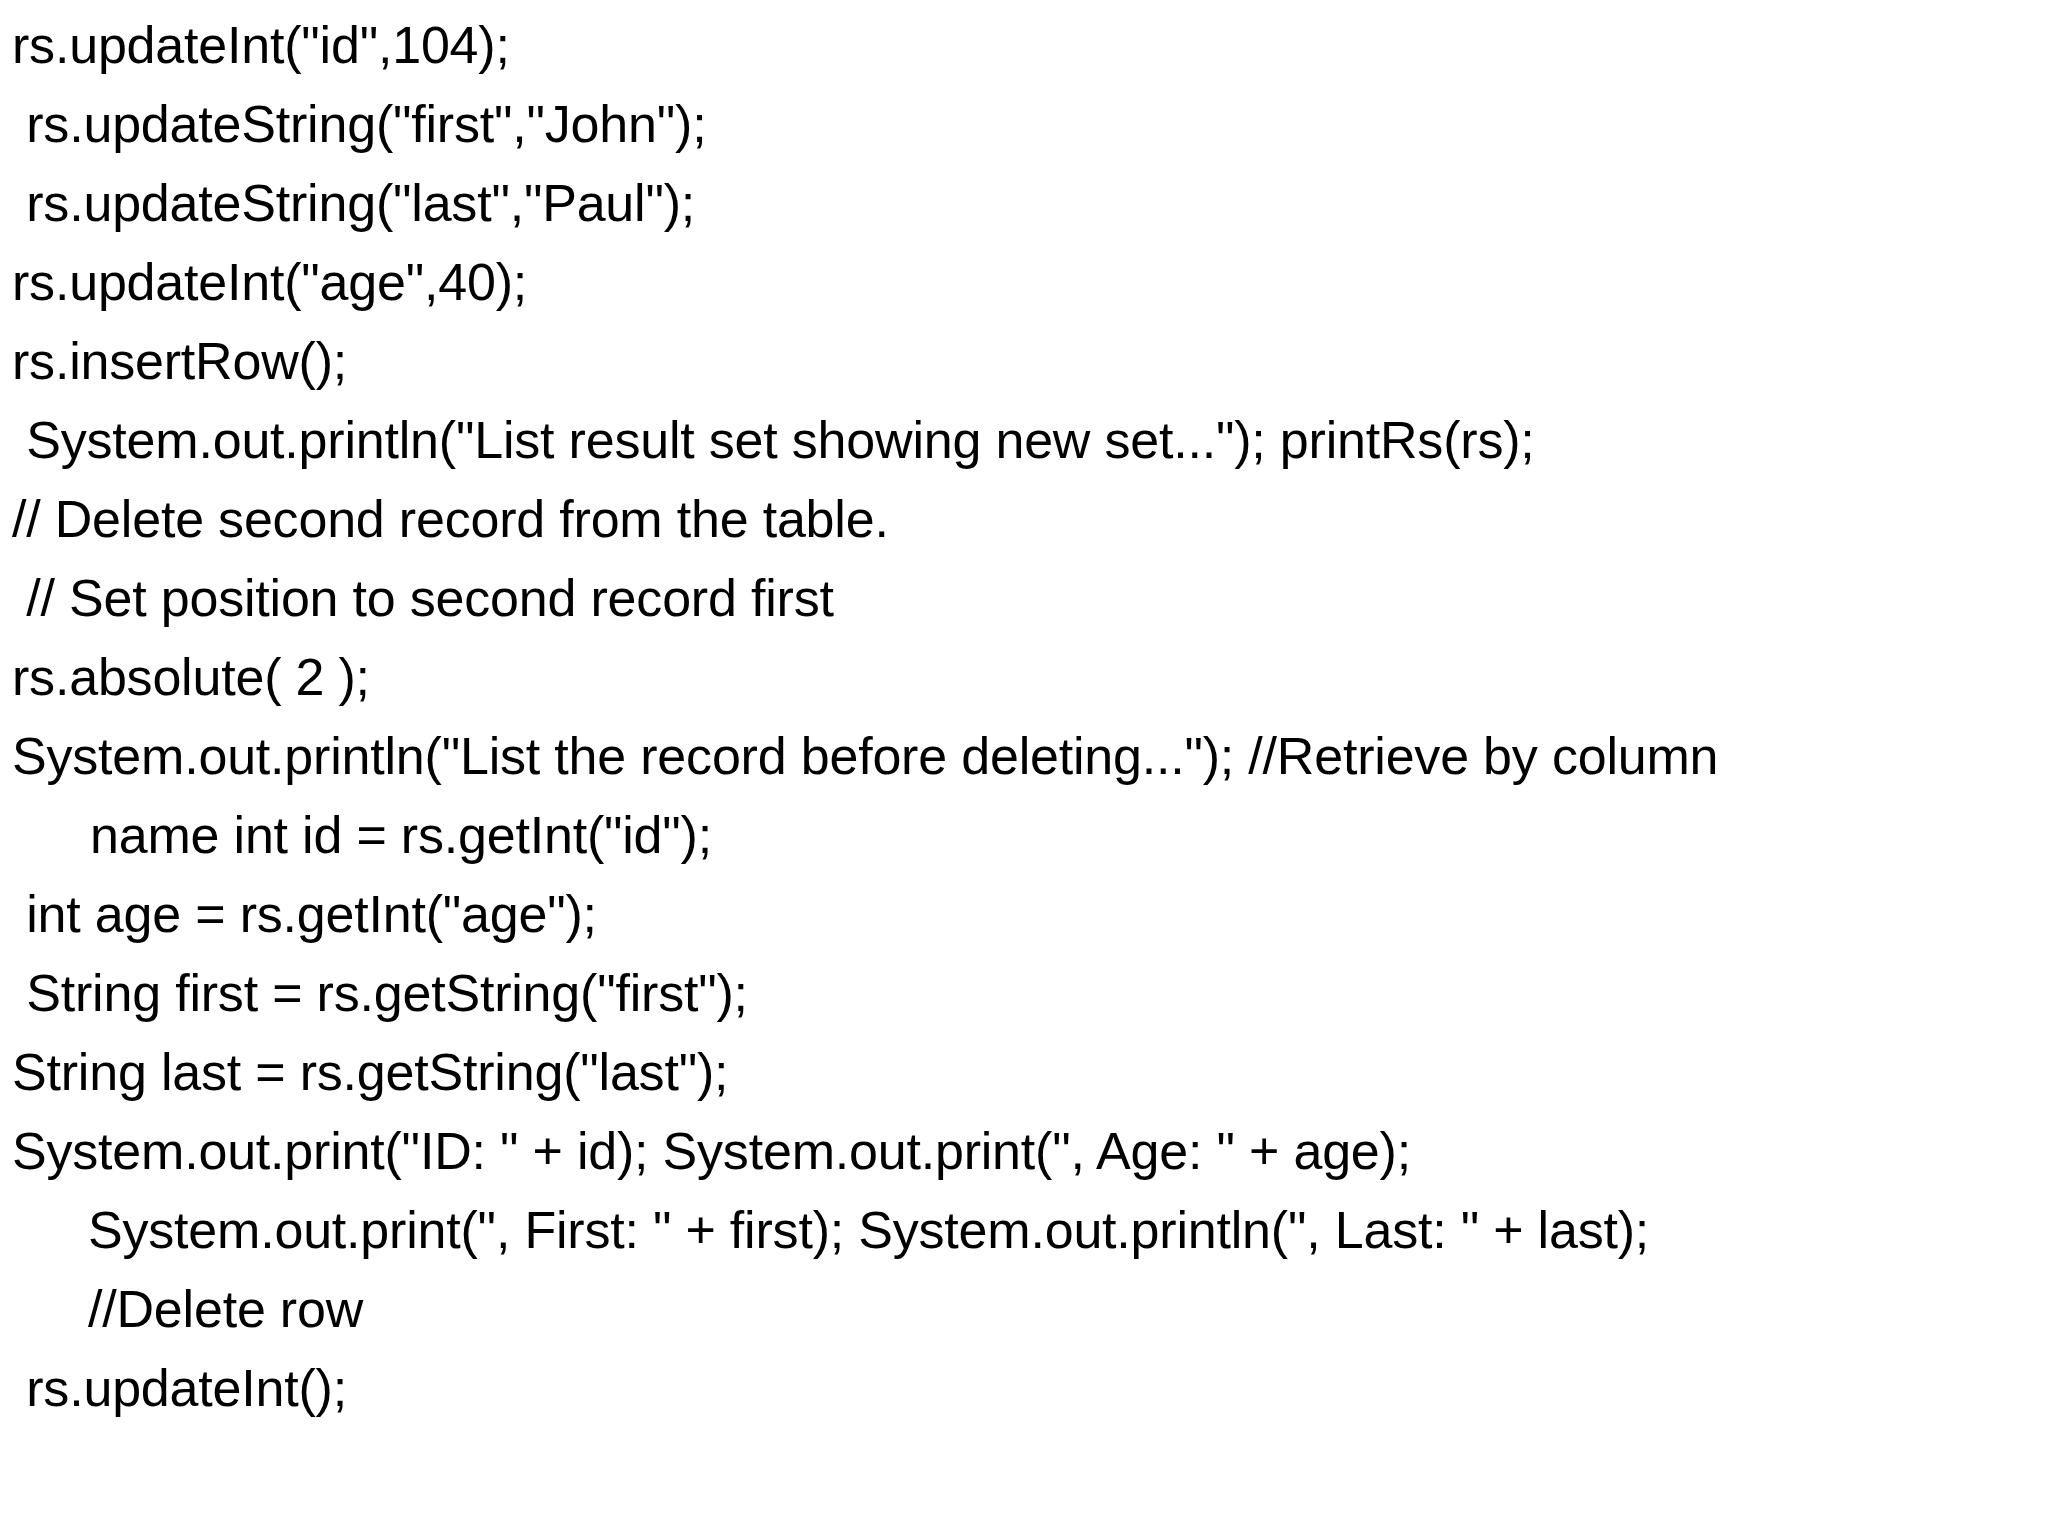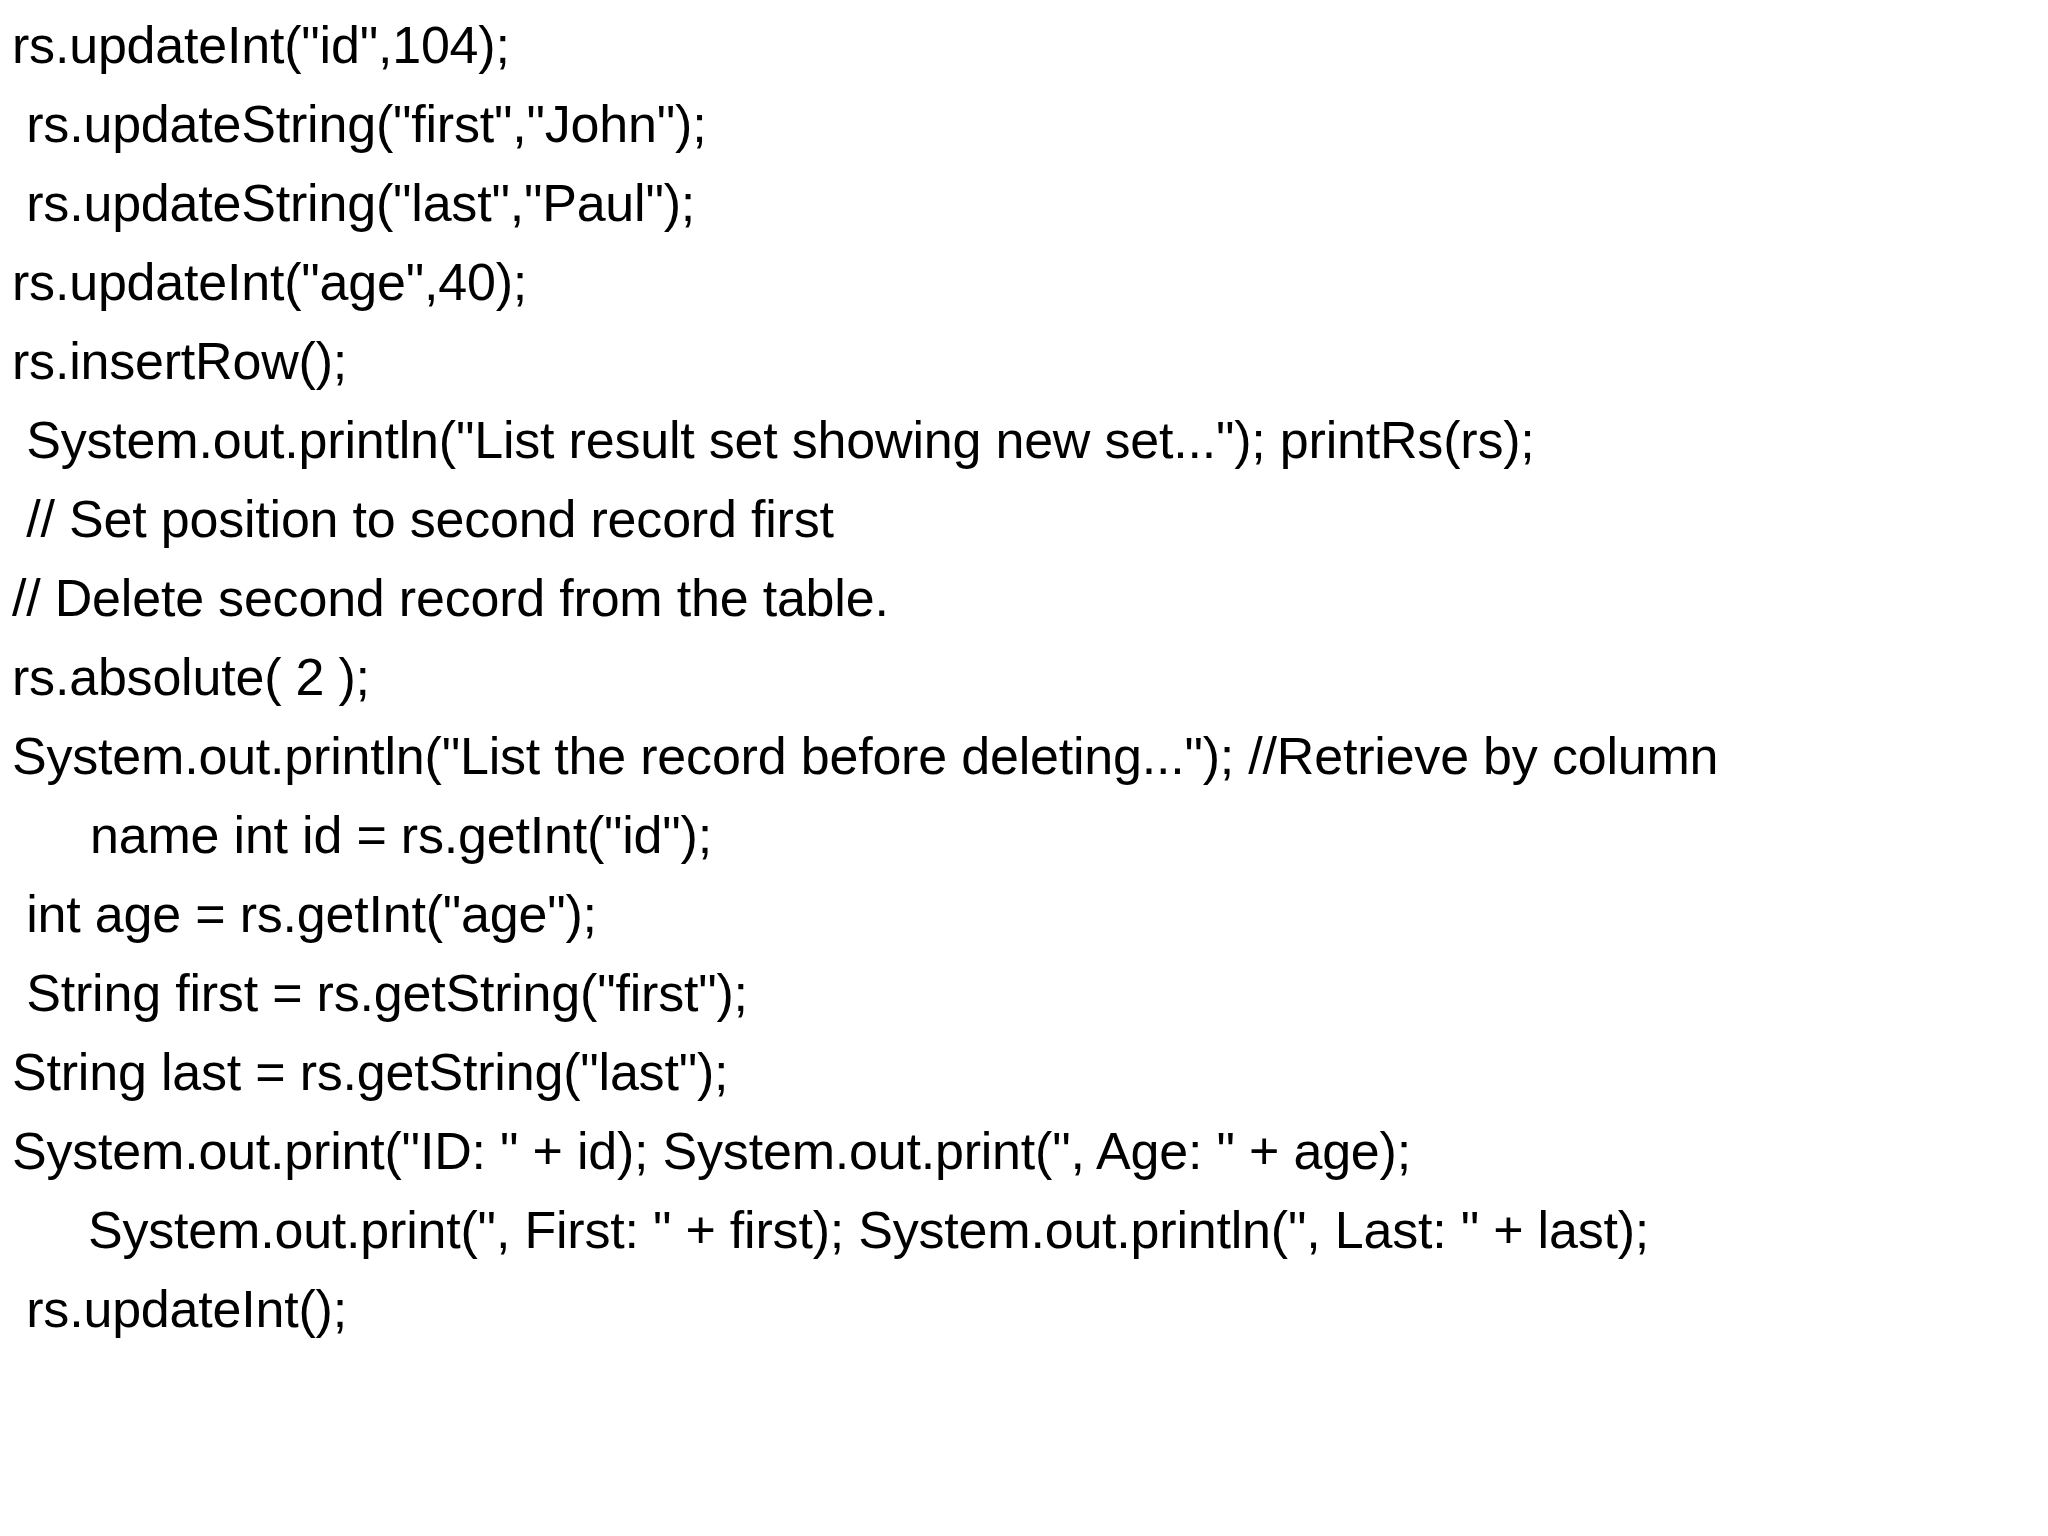--- a/index.html
+++ b/index.html
@@ -50,25 +50,26 @@
 <body>
 
 <div id="slide">
   <div class="code-block" id="code-block">
       <div class="code-line">rs.updateInt("id",104);</div>
       <div class="code-line"> rs.updateString("first","John");</div>
       <div class="code-line"> rs.updateString("last","Paul");</div>
       <div class="code-line">rs.updateInt("age",40);</div>
       <div class="code-line">rs.insertRow();</div>
       <div class="code-line"> System.out.println("List result set showing new set..."); printRs(rs);</div>
+      <div class="code-line">// Delete second record from the table.</div>
       <div class="code-line"> // Set position to second record first</div>
-      <div class="code-line">// Delete second record from the table.</div>
       <div class="code-line">rs.absolute( 2 );</div>
       <div class="code-line">System.out.println("List the record before deleting..."); //Retrieve by column</div>
       <div class="code-line cont">name int id = rs.getInt("id");</div>
       <div class="code-line"> int age = rs.getInt("age");</div>
       <div class="code-line"> String first = rs.getString("first");</div>
       <div class="code-line">String last = rs.getString("last");</div>
       <div class="code-line">System.out.print("ID: " + id); System.out.print(", Age: " + age);</div>
       <div class="code-line cont2">System.out.print(", First: " + first); System.out.println(", Last: " + last);</div>
+      <div class="code-line cont2">//Delete row</div>
       <div class="code-line"> rs.updateInt();</div>
     </div>
 </div>
 
 </body></html>

